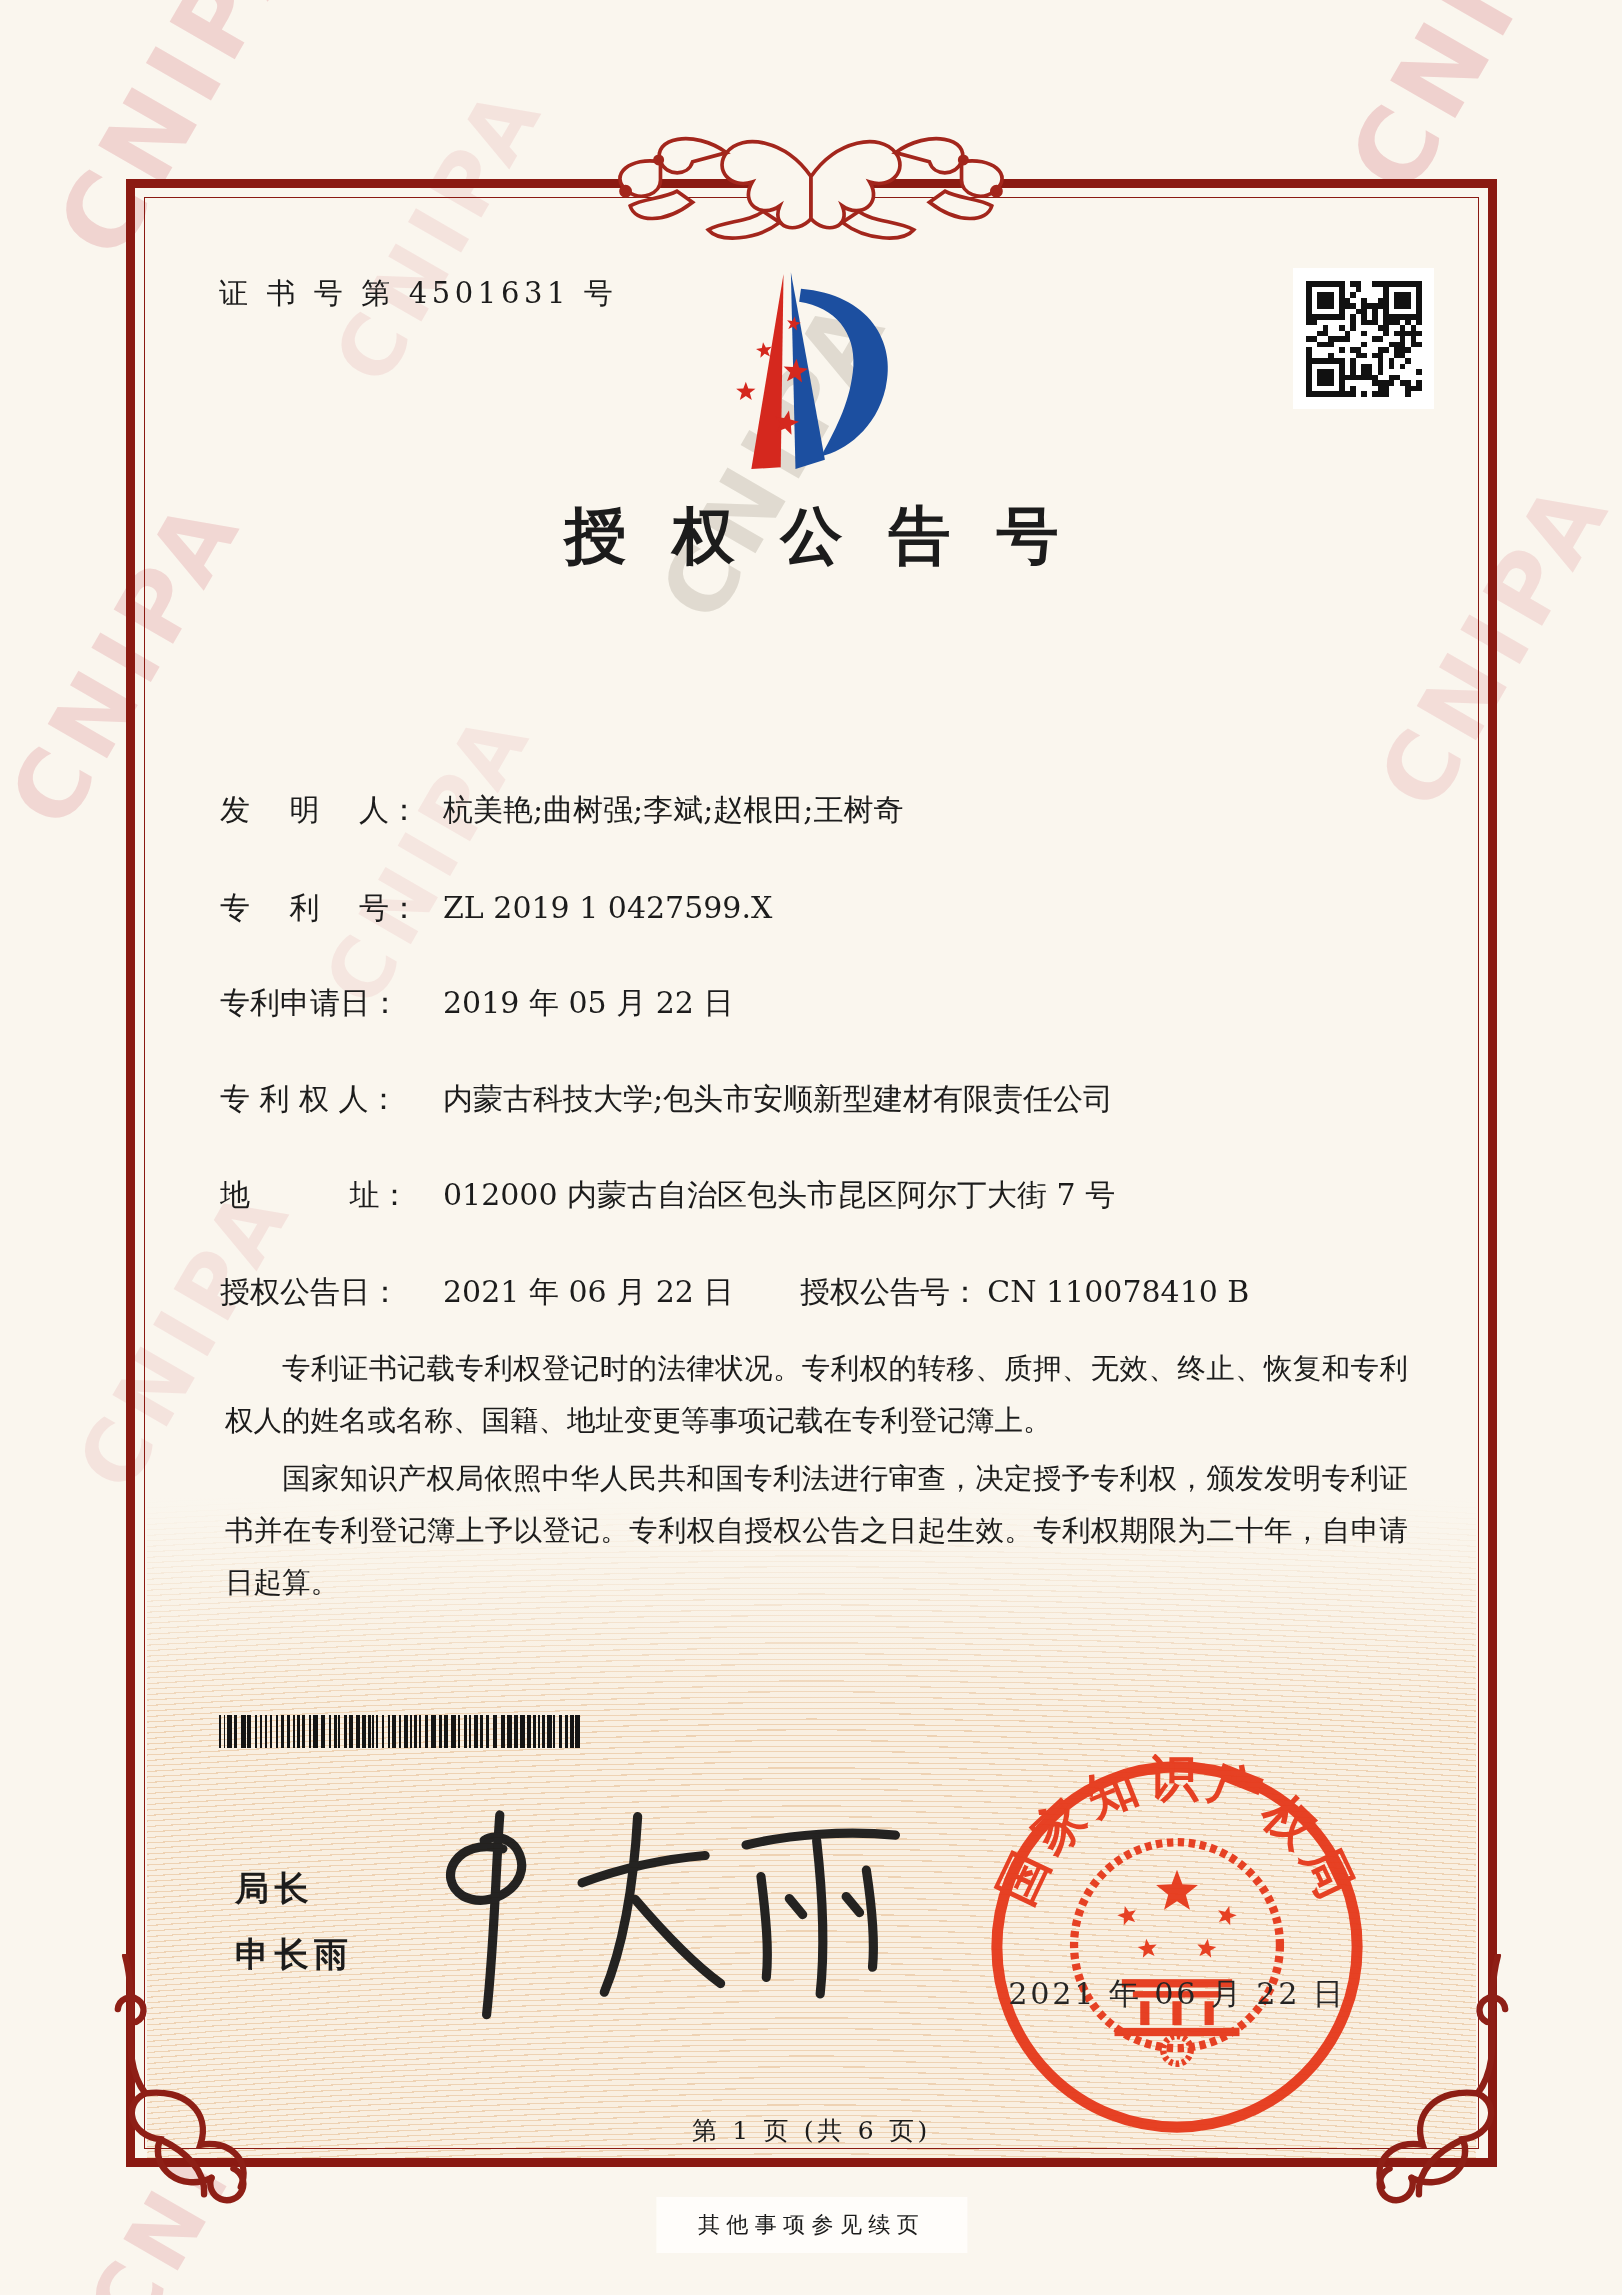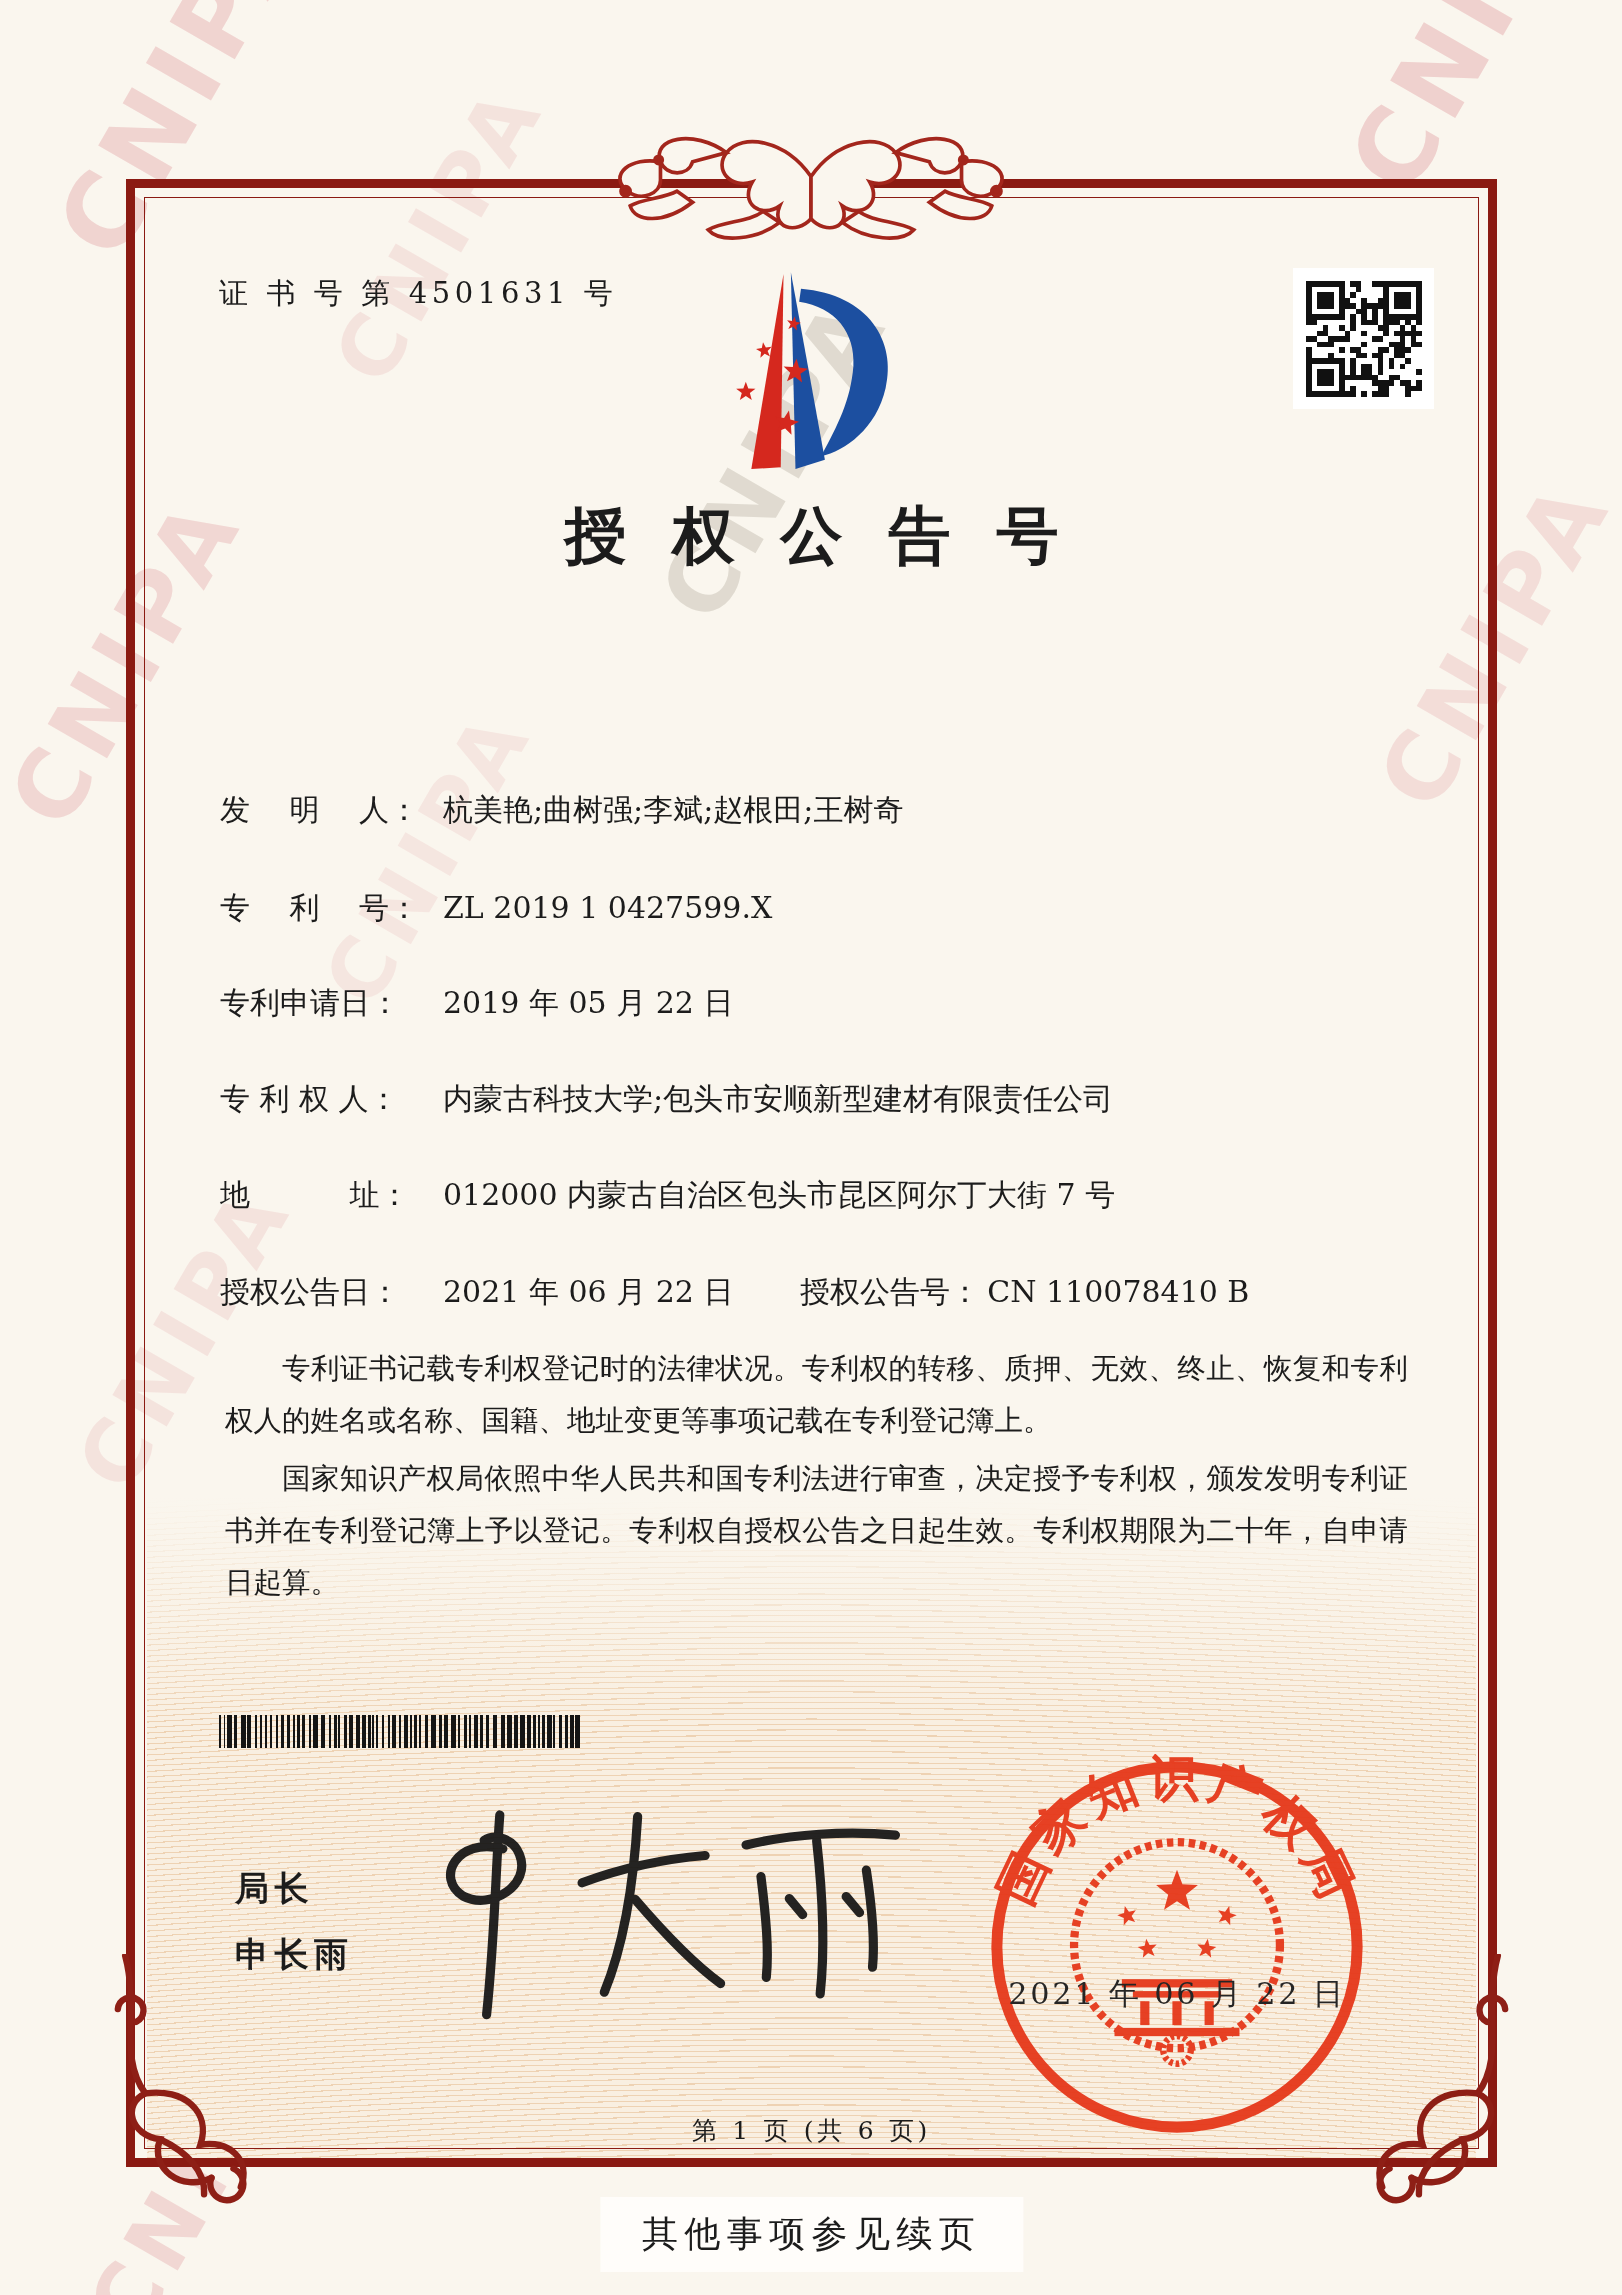--- a/index.html
+++ b/index.html
@@ -61,21 +61,21 @@
       font-family:"DejaVu Sans","Liberation Sans",sans-serif; font-weight:600; letter-spacing:5.5px;}
   .officer-name{position:absolute; left:235px; top:1932px; font-size:34px; z-index:3;
       font-family:"DejaVu Sans","Liberation Sans",sans-serif; font-weight:600; letter-spacing:5.5px;}
   .signature{position:absolute; left:395px; top:1793px; z-index:3; transform:rotate(-2deg);}
   
   .seal{position:absolute; left:984px; top:1754px; z-index:4; opacity:.95;}
   
   .page-num{position:absolute; left:0; right:0; top:2114px; text-align:center;
       font-size:25px; letter-spacing:3.7px; z-index:3;}
   .note-chip{position:absolute; left:50%; top:2197px; transform:translateX(-50%);
-      background:#fffdfa; padding:13px 42px; font-size:36px; letter-spacing:6.4px; z-index:3;}
+      background:#fffdfa; padding:13px 42px; font-size:22px; letter-spacing:6.4px; z-index:3;}
   
   .ornament-top{position:absolute; left:554px; top:103px; z-index:3;}
   .corner{position:absolute; z-index:4;}
   .corner.bl{left:90px; top:1954px;}
   .corner.br{right:90px; top:1954px; transform:scaleX(-1);}
 </style>
 </head>
 <body>
 
 <div class="page">

